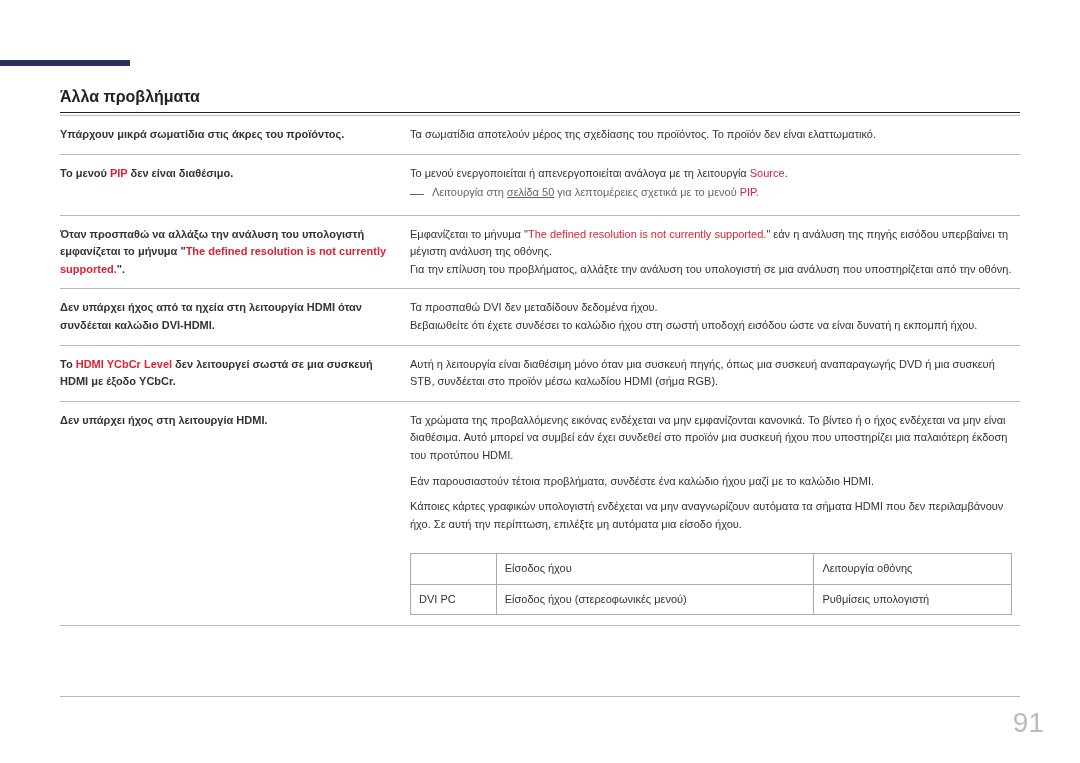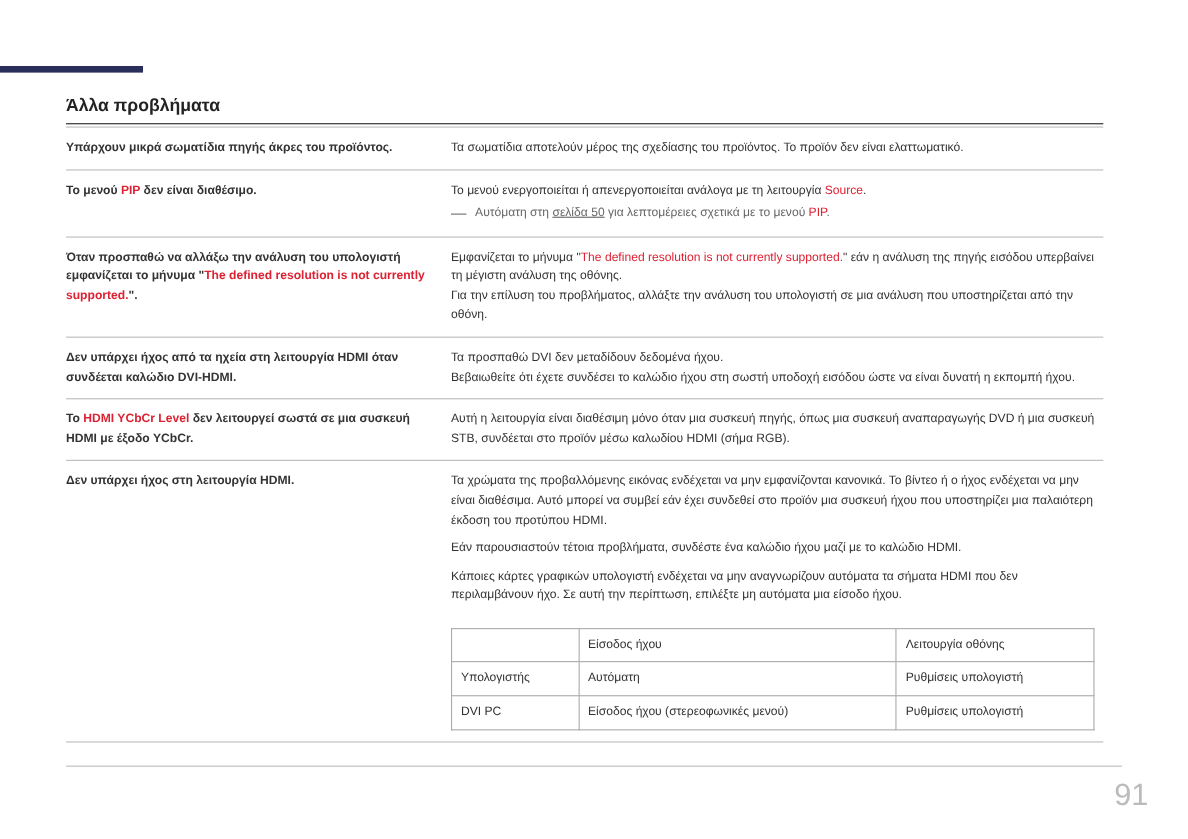--- a/index.html
+++ b/index.html
@@ -17,21 +17,21 @@
     top: 60px;
     left: 0;
     width: 130px;
     height: 6px;
     background: #2a2e5a;
   }
   .content {
     position: absolute;
     top: 88px;
     left: 60px;
-    right: 77px;
+    right: 60px;
   }
   h2 {
     font-size: 16px;
     font-weight: bold;
     color: #222;
     margin-bottom: 6px;
   }
   .hr {
     border-top: 1px solid #222;
     margin-bottom: 2px;
@@ -86,26 +86,26 @@
 <body>
 
 <div class="topbar"></div>
 
 <div class="content">
   <h2>Άλλα προβλήματα</h2>
   <div class="hr"></div>
   <table class="main">
     <tbody id="tbody">
         <tr>
-          <td class="col1"><span>Υπάρχουν μικρά σωματίδια πηγής άκρες του προϊόντος.</span></td>
+          <td class="col1"><span>Υπάρχουν μικρά σωματίδια στις άκρες του προϊόντος.</span></td>
           <td class="col2"><span>Τα σωματίδια αποτελούν μέρος της σχεδίασης του προϊόντος. Το προϊόν δεν είναι ελαττωματικό.</span></td>
         </tr>
         <tr>
           <td class="col1"><span>Το μενού </span><span class="red">PIP</span><span> δεν είναι διαθέσιμο.</span></td>
-          <td class="col2"><span>Το μενού ενεργοποιείται ή απενεργοποιείται ανάλογα με τη λειτουργία </span><span class="red">Source</span><span>.</span><br><span class="grey dash">― </span><span class="grey">Αυτόματη στη </span><span class="grey link">σελίδα 50</span><span class="grey"> για λεπτομέρειες σχετικά με το μενού </span><span class="red">PIP</span><span class="grey">.</span></td>
+          <td class="col2"><span>Το μενού ενεργοποιείται ή απενεργοποιείται ανάλογα με τη λειτουργία </span><span class="red">Source</span><span>.</span><br><span class="grey dash">― </span><span class="grey">Λειτουργία στη </span><span class="grey link">σελίδα 50</span><span class="grey"> για λεπτομέρειες σχετικά με το μενού </span><span class="red">PIP</span><span class="grey">.</span></td>
         </tr>
         <tr>
           <td class="col1"><span>Όταν προσπαθώ να αλλάξω την ανάλυση του υπολογιστή εμφανίζεται το μήνυμα "</span><span class="red">The defined resolution is not currently supported.</span><span>".</span></td>
           <td class="col2"><span>Εμφανίζεται το μήνυμα "</span><span class="red">The defined resolution is not currently supported.</span><span>" εάν η ανάλυση της πηγής εισόδου υπερβαίνει τη μέγιστη ανάλυση της οθόνης.</span><br><span>Για την επίλυση του προβλήματος, αλλάξτε την ανάλυση του υπολογιστή σε μια ανάλυση που υποστηρίζεται από την οθόνη.</span></td>
         </tr>
         <tr>
           <td class="col1"><span>Δεν υπάρχει ήχος από τα ηχεία στη λειτουργία HDMI όταν συνδέεται καλώδιο DVI-HDMI.</span></td>
           <td class="col2"><span>Τα προσπαθώ DVI δεν μεταδίδουν δεδομένα ήχου.</span><br><span>Βεβαιωθείτε ότι έχετε συνδέσει το καλώδιο ήχου στη σωστή υποδοχή εισόδου ώστε να είναι δυνατή η εκπομπή ήχου.</span></td>
         </tr>
         <tr>
@@ -115,25 +115,20 @@
         <tr>
           <td class="col1"><span>Δεν υπάρχει ήχος στη λειτουργία HDMI.</span></td>
           <td class="col2"><span>Τα χρώματα της προβαλλόμενης εικόνας ενδέχεται να μην εμφανίζονται κανονικά. Το βίντεο ή ο ήχος ενδέχεται να μην είναι διαθέσιμα. Αυτό μπορεί να συμβεί εάν έχει συνδεθεί στο προϊόν μια συσκευή ήχου που υποστηρίζει μια παλαιότερη έκδοση του προτύπου HDMI.</span><br><div style="height: 8px;"></div><span>Εάν παρουσιαστούν τέτοια προβλήματα, συνδέστε ένα καλώδιο ήχου μαζί με το καλώδιο HDMI.</span><br><div style="height: 8px;"></div><span>Κάποιες κάρτες γραφικών υπολογιστή ενδέχεται να μην αναγνωρίζουν αυτόματα τα σήματα HDMI που δεν περιλαμβάνουν ήχο. Σε αυτή την περίπτωση, επιλέξτε μη αυτόματα μια είσοδο ήχου.</span><table class="inner">
               <tbody>
                 <tr>
                   <td></td>
                   <td>Είσοδος ήχου</td>
                   <td>Λειτουργία οθόνης</td>
                 </tr>
                 <tr>
-                  <td>Υπολογιστής</td>
-                  <td>Αυτόματη</td>
-                  <td>Ρυθμίσεις υπολογιστή</td>
-                </tr>
-                <tr>
                   <td>DVI PC</td>
                   <td>Είσοδος ήχου (στερεοφωνικές μενού)</td>
                   <td>Ρυθμίσεις υπολογιστή</td>
                 </tr>
               </tbody>
             </table></td>
         </tr>
       </tbody>
   </table>
 </div>

